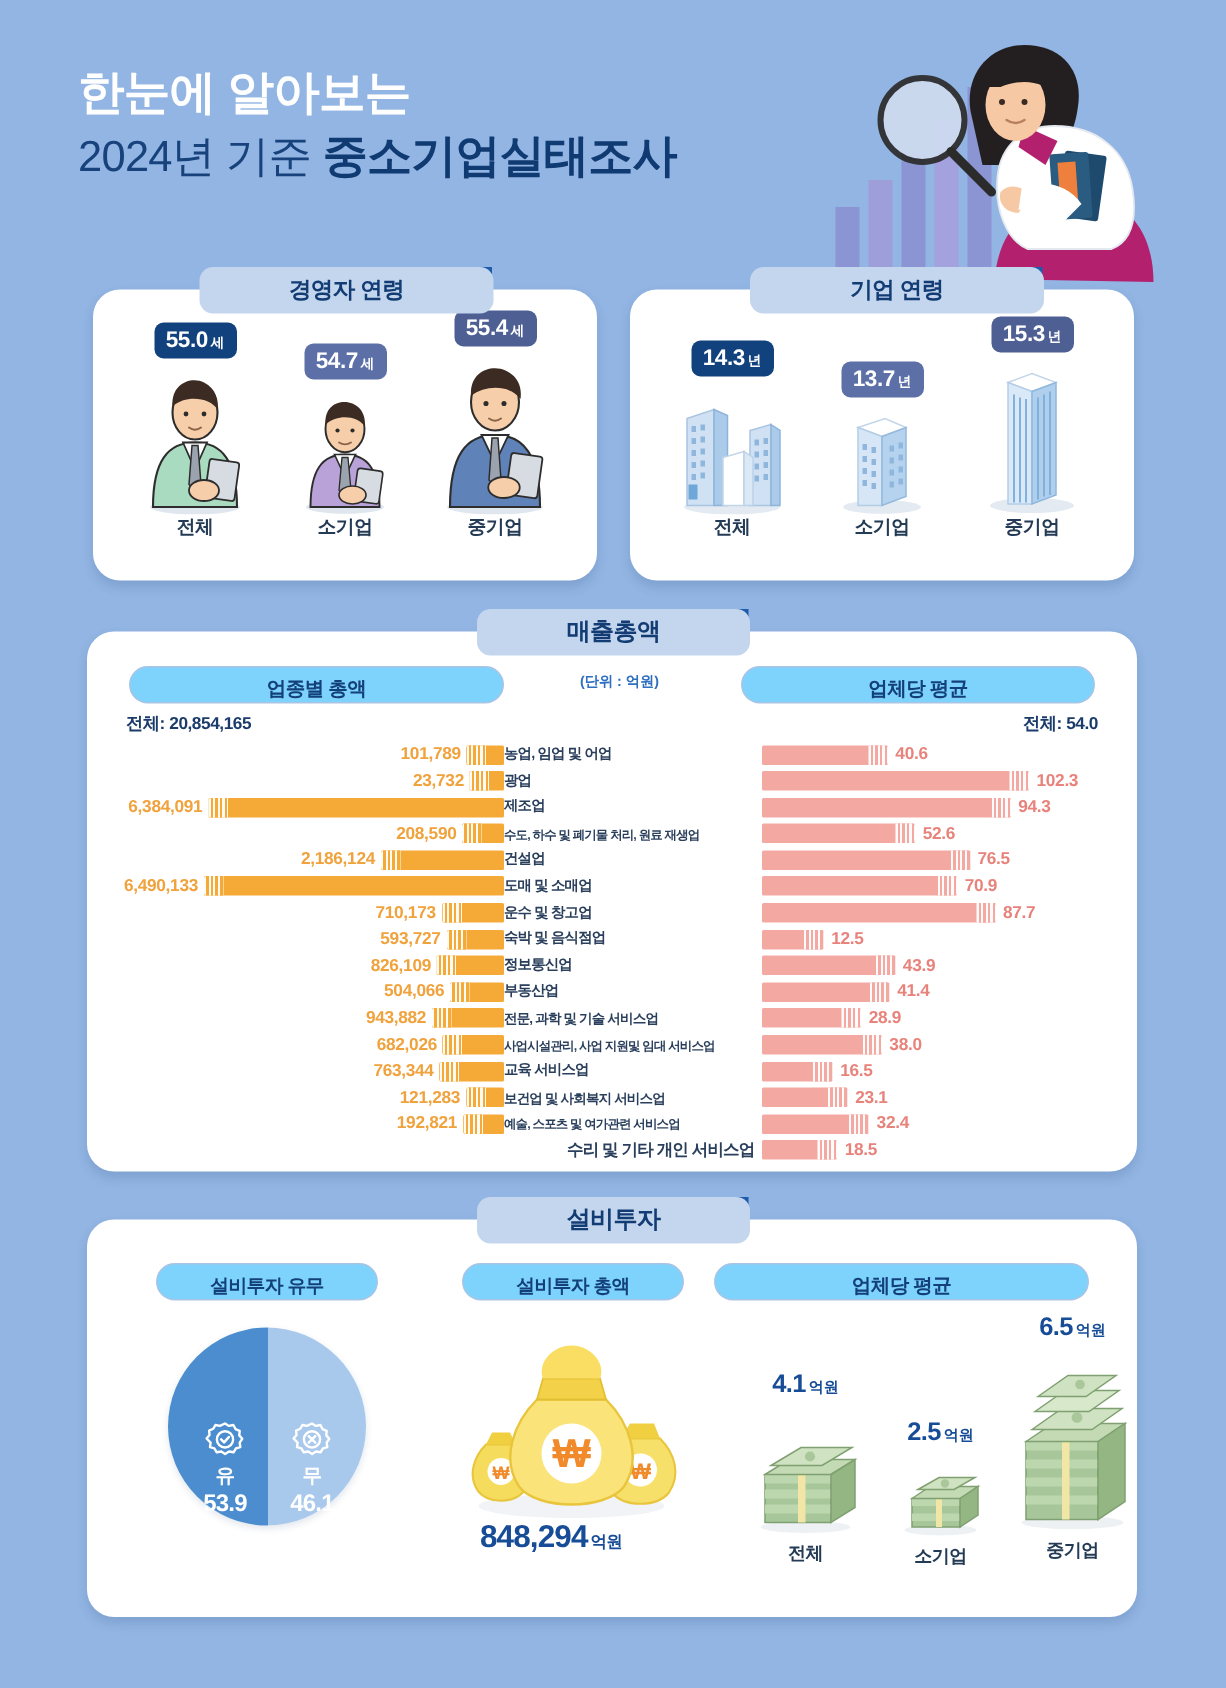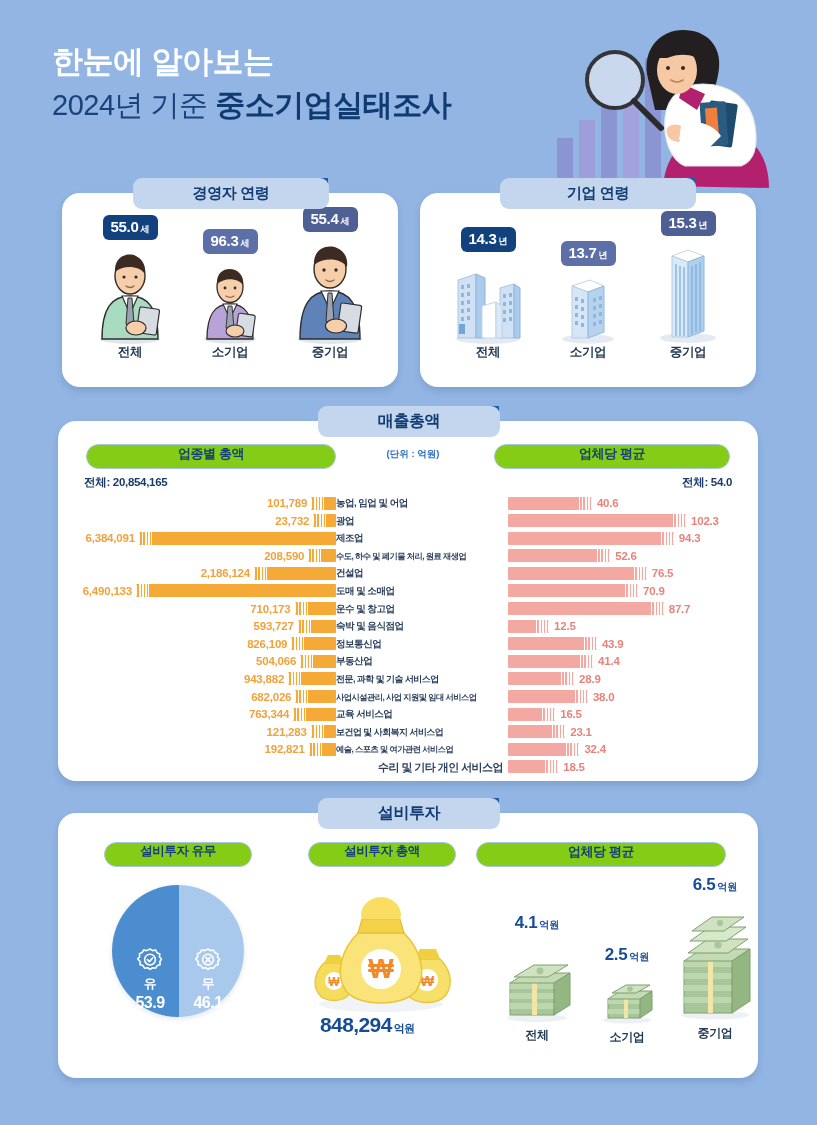--- a/index.html
+++ b/index.html
@@ -40,22 +40,22 @@
     font-weight:bold;border-radius:9px 9px 9px 9px;
     display:flex;align-items:center;justify-content:center;
     z-index:5;
   }
   .tab-corner{
     position:absolute;width:17px;height:17px;background:#1d5bab;
     z-index:4;border-radius:0 0 0 14px;
   }
   
   .pill{
-    display:flex;align-items:flex-start;justify-content:center;
-    background:#84cc16;border:1.4px solid #a9c4e4;border-radius:40px;
+    display:flex;align-items:flex-end;justify-content:center;
+    background:#7dd3fc;border:1.4px solid #a9c4e4;border-radius:40px;
     color:#13407a;font-weight:bold;
   }
 
   
   .group{position:absolute;text-align:center;}
   .grp-label{
     font-size:12.5px;font-weight:bold;color:#243b55;letter-spacing:-0.3px;
   }
   .bubble{
     display:inline-flex;align-items:baseline;gap:2px;
@@ -208,21 +208,21 @@
           <circle cx="56" cy="31" r="1.6" fill="#2d2d2d"></circle>
         <path d="M46 40 q4 3 8 0" stroke="#8a6448" stroke-width="1.3" fill="none" stroke-linecap="round"></path>
         <rect x="58" y="62" width="20" height="26" rx="2" fill="#d7dce2" stroke="#2d2d2d" stroke-width="1.2" transform="rotate(8 68 75)"></rect>
         <ellipse cx="56" cy="82" rx="10" ry="7" fill="#f6ceaa" stroke="#2d2d2d" stroke-width="1.2"></ellipse>
       </svg>
       <div class="grp-label">전체</div>
     </div>
 
     <div class="group" style="left:118px;top:36px;width:100px;">
       <div class="bubble mid">
-        <span class="num">96.3</span>
+        <span class="num">54.7</span>
         <span class="unit">세</span>
       </div>
       <svg width="100" height="84" viewBox="0 0 100 84" style="display:block;margin-top:6px;">
         <ellipse cx="50" cy="79" rx="26" ry="4.5" fill="#dfe6ee"></ellipse>
         <path d="M27 79 C27 54 35 44 50 44 C65 44 73 54 73 79 Z" fill="#b9a2d8" stroke="#2d2d2d" stroke-width="1.3"></path>
         <path d="M43 44 L50 59 L57 44 Z" fill="#ffffff" stroke="#2d2d2d" stroke-width="1.1"></path>
         <path d="M48 46 L52 46 L54 68 L50 71 L46 68 Z" fill="#9aa3ae" stroke="#2d2d2d" stroke-width=".9"></path>
         <ellipse cx="50" cy="27" rx="13" ry="15.5" fill="#f6ceaa" stroke="#2d2d2d" stroke-width="1.3"></ellipse>
         <path d="M37 24 C36 10 48 7 55 10 C62 13 64 20 63 25 C58 18 45 17 37 24 Z" fill="#3b2b22"></path>
         <circle cx="45" cy="28" r="1.4" fill="#2d2d2d"></circle>

